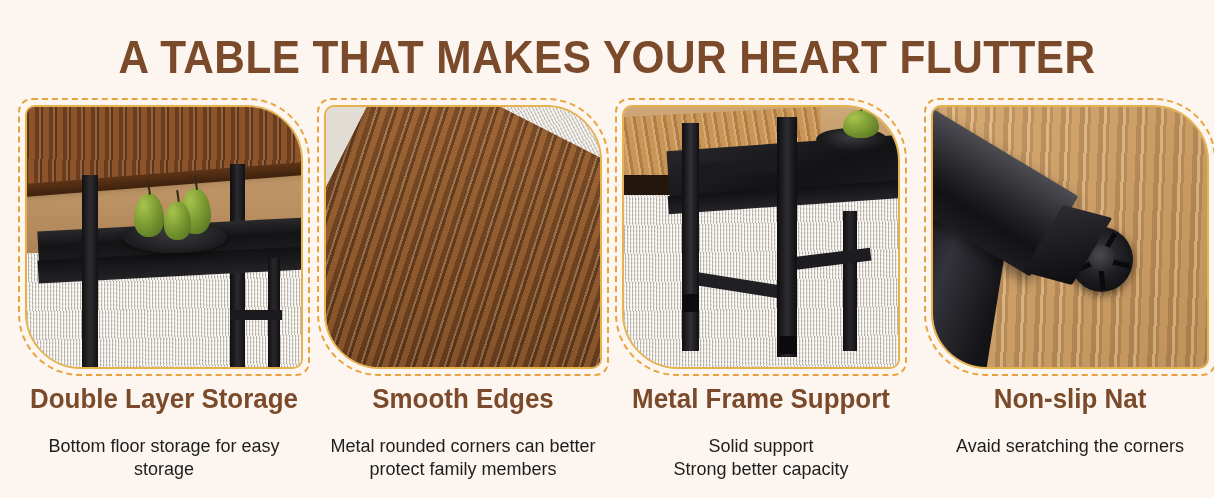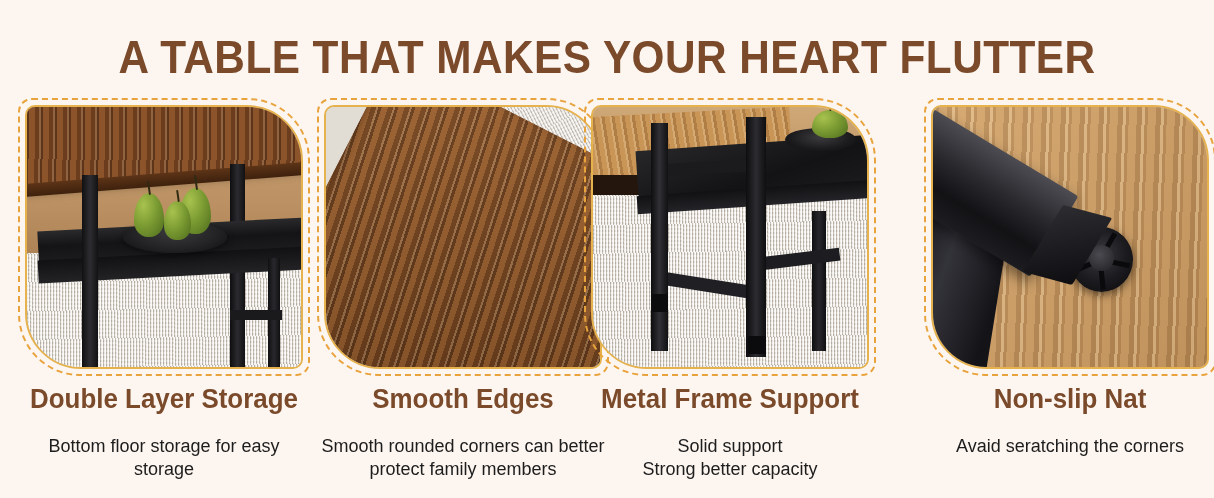--- a/index.html
+++ b/index.html
@@ -45,21 +45,21 @@
   }
 
   .card {
     position: absolute;
     top: 0;
     width: 292px;
     height: 392px;
   }
   .card-0 { left: 18px; }
   .card-1 { left: 317px; }
-  .card-2 { left: 584px; }
+  .card-2 { left: 615px; }
   .card-3 { left: 924px; }
 
   
   .photo-frame {
     position: relative;
     width: 292px;
     height: 278px;
     border: 2px dashed #e8a33d;
     border-radius: 14px 62px 14px 62px;
     padding: 5px;
@@ -400,21 +400,21 @@
           <div class="c2-bg"></div>
           <div class="rug c2-rug"></div>
           <div class="c2-shadow"></div>
           <div class="c2-edge"></div>
           <div class="c2-table"></div>
         </div>
       </div>
     </div>
     <div class="caption">
       <div class="caption-title">Smooth Edges</div>
-      <div class="caption-desc">Smooth rounded corners can better protect family members</div>
+      <div class="caption-desc">Metal rounded corners can better protect family members</div>
     </div>
   </div>
 
   <div class="card card-2">
     <div class="photo-frame">
       <div class="photo-inner">
         <div class="photo">
           <div class="c3-wall"></div>
           <div class="c3-wood"></div>
           <div class="rug c3-rug"></div>

